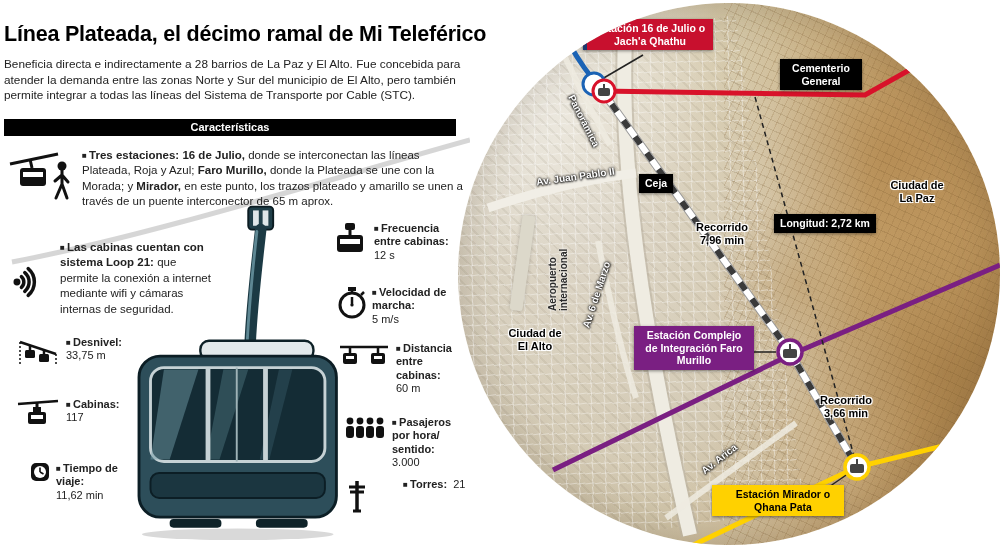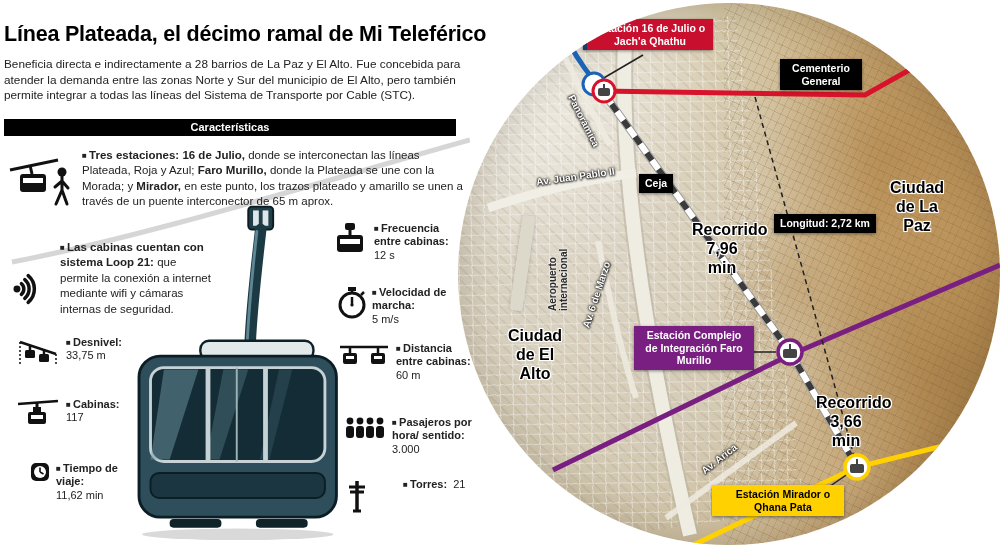--- a/index.html
+++ b/index.html
@@ -1,27 +1,27 @@
 <!DOCTYPE html>
 <html><head>
 <meta charset="utf-8">
 <style>
   html,body{margin:0;padding:0;background:#fff;}
   .canvas{position:relative;width:1000px;height:549px;background:#fff;overflow:hidden;
           font-family:"Liberation Sans",sans-serif;color:#111;}
   
-  .left-panel{position:absolute;left:0;top:0;width:470px;height:518px;padding-left:27px;}
+  .left-panel{position:absolute;left:0;top:0;width:470px;height:518px;}
   .title{position:absolute;left:4px;top:22px;margin:0;font-size:21.5px;font-weight:bold;
          letter-spacing:-.2px;color:#000;white-space:nowrap;}
   .intro{position:absolute;left:4px;top:57px;width:462px;margin:0;font-size:11.8px;
          line-height:1.33;color:#222;}
   .section-bar{position:absolute;left:4px;top:119px;width:452px;height:17px;background:#000;
          color:#fff;text-align:center;font-weight:bold;font-size:11px;line-height:17px;}
   .panel-cable{position:absolute;left:0;top:0;pointer-events:none;}
-  .feature{position:absolute;display:flex;gap:10px;align-items:flex-end;}
+  .feature{position:absolute;display:flex;gap:10px;align-items:flex-start;}
   .ftext{margin:0;font-size:11.5px;line-height:1.34;color:#222;}
   .fb{font-weight:bold;}
   .blt::before{content:"■ ";font-size:8px;vertical-align:1px;}
   .stat{position:absolute;display:flex;gap:6px;align-items:flex-start;}
   .stext{font-size:11px;line-height:1.22;color:#222;}
   .stext.w68{max-width:68px;}
   .stext.w80{max-width:80px;}
   .slabel{font-weight:bold;}
   .slabel::before{content:"■ ";font-size:8px;vertical-align:1px;}
   .svalue{display:block;}
@@ -49,21 +49,21 @@
        repeating-linear-gradient(115deg, rgba(139,105,60,.22) 0 1px, rgba(0,0,0,0) 1px 7px),
        repeating-linear-gradient(25deg, rgba(90,60,25,.16) 0 1px, rgba(0,0,0,0) 1px 9px);}
   .runway{position:absolute;left:58px;top:212px;width:13px;height:96px;background:#dcd8ca;
      transform:rotate(8deg);border-radius:3px;box-shadow:0 0 4px rgba(0,0,0,.2);}
   .map-lines{position:absolute;left:0;top:0;}
   .badge{position:absolute;background:#000;color:#fff;font-weight:bold;font-size:10.5px;
      line-height:1.2;text-align:center;padding:3px 6px;box-shadow:0 1px 3px rgba(0,0,0,.45);}
   .badge.red{background:#c8102e;border-left:4px solid #1d3a6e;}
   .badge.purple{background:#7a1f82;}
   .badge.yellow{background:#ffd100;color:#000;}
-  .map-text{position:absolute;font-weight:bold;font-size:16px;color:#000;text-align:center;
+  .map-text{position:absolute;font-weight:bold;font-size:11px;color:#000;text-align:center;
      line-height:1.18;
      text-shadow:-1px -1px 0 #fff,1px -1px 0 #fff,-1px 1px 0 #fff,1px 1px 0 #fff,0 0 3px #fff;}
   .map-text span{display:block;}
   .road-label{position:absolute;font-weight:bold;font-size:10px;color:#fff;white-space:nowrap;
      text-shadow:0 0 2px rgba(0,0,0,.95),0 0 3px rgba(0,0,0,.85),0 1px 2px rgba(0,0,0,.8);}
   .road-label.dark{color:#2b2b2b;text-shadow:0 0 2px rgba(255,255,255,.9),0 0 3px rgba(255,255,255,.8);}
   .compass{position:absolute;left:464px;top:44px;width:22px;text-align:center;
      font-weight:bold;font-size:14px;color:#111;
      text-shadow:0 0 2px #fff,0 0 3px #fff;}
 </style>

